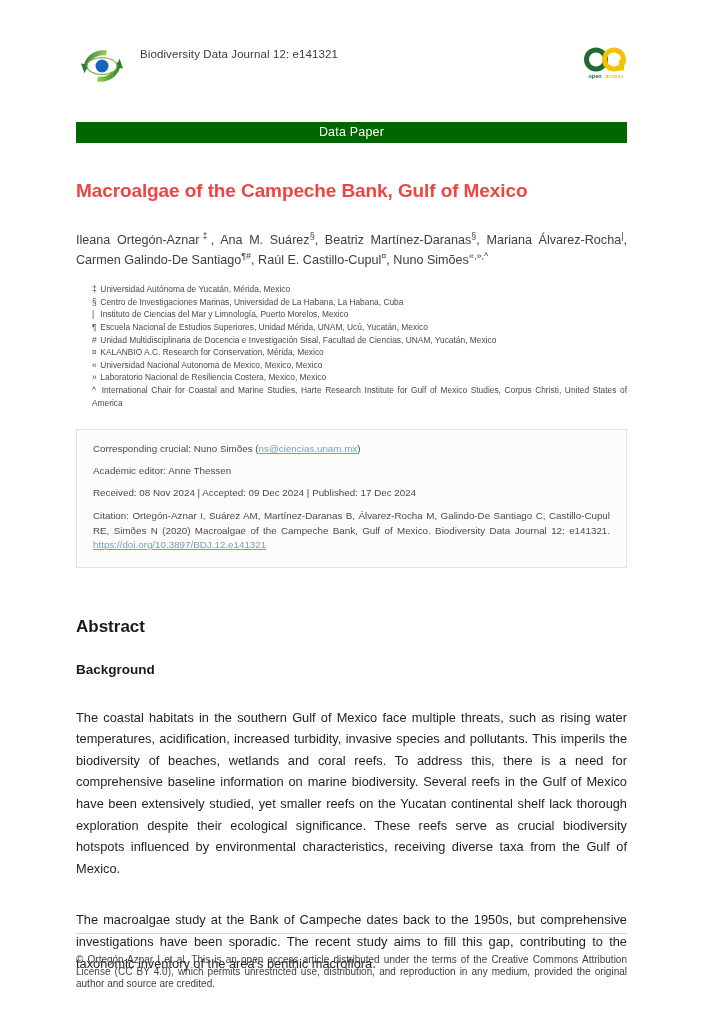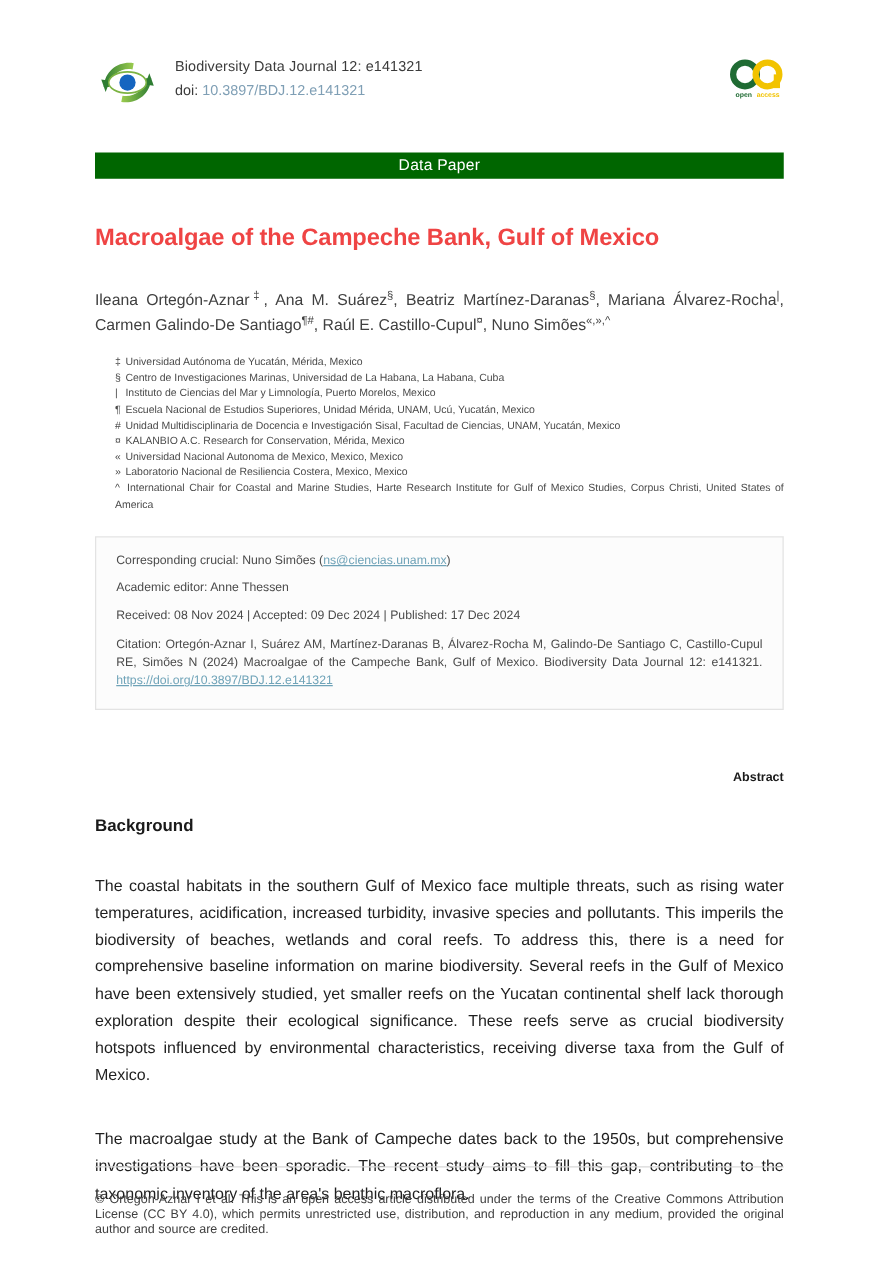--- a/index.html
+++ b/index.html
@@ -141,24 +141,23 @@
   .citation {
     text-align: justify;
     text-align-last: left;
     line-height: 14.5px;
     margin-top: 3px;
   }
 
   
   .abstract-heading {
     margin-top: 49px;
-    font-size: 10px;
+    font-size: 17px;
     font-weight: bold;
     color: #1a1a1a;
-    text-align: right;
   }
   .section-heading {
     margin-top: 25px;
     font-size: 13.5px;
     font-weight: bold;
     color: #1a1a1a;
   }
   .para {
     margin-top: 30px;
     font-size: 12.8px;
@@ -217,24 +216,20 @@
 
         <ellipse cx="52" cy="43" rx="30" ry="17" fill="#ffffff"></ellipse>
         <ellipse cx="52" cy="43" rx="30" ry="17" fill="none" stroke="#7cb342" stroke-width="2.5"></ellipse>
 
         <circle cx="52" cy="43" r="13" fill="#1565c0"></circle>
       </svg>
     </div>
 
     <div class="masthead-text">
       <div class="journal-line">Biodiversity Data Journal 12: e141321</div>
-      <div class="doi-line">
-        <span>doi:</span>
-        <a class="doi-link" href="#">10.3897/BDJ.12.e141321</a>
-      </div>
     </div>
 
     <div class="oa-badge">
       <svg viewBox="0 0 88 78" width="44" height="40" aria-hidden="true">
 
         <circle cx="26" cy="30" r="19" fill="none" stroke="#1f6b33" stroke-width="10"></circle>
 
         <circle cx="62" cy="30" r="19" fill="none" stroke="#f2c300" stroke-width="10"></circle>
         <rect x="72" y="30" width="10" height="22" fill="#f2c300"></rect>
 
@@ -297,21 +292,21 @@
     </div>
   </div>
 
   <div class="meta-box">
     <div class="meta-row">
       <span>Corresponding crucial: Nuno Simões (</span><a class="meta-link" href="#">ns@ciencias.unam.mx</a><span>)</span>
     </div>
     <div class="meta-row">Academic editor: Anne Thessen</div>
     <div class="meta-row">Received: 08 Nov 2024 | Accepted: 09 Dec 2024 | Published: 17 Dec 2024</div>
     <div class="meta-row citation">
-      <span>Citation: Ortegón-Aznar I, Suárez AM, Martínez-Daranas B, Álvarez-Rocha M, Galindo-De Santiago C, Castillo-Cupul RE, Simões N (2024) Macroalgae of the Campeche Bank, Gulf of Mexico. Biodiversity Data Journal 12: e141321. </span><a class="meta-link" href="#">https://doi.org/10.3897/BDJ.12.e141321</a>
+      <span>Citation: Ortegón-Aznar I, Suárez AM, Martínez-Daranas B, Álvarez-Rocha M, Galindo-De Santiago C, Castillo-Cupul RE, Simões N (2020) Macroalgae of the Campeche Bank, Gulf of Mexico. Biodiversity Data Journal 12: e141321. </span><a class="meta-link" href="#">https://doi.org/10.3897/BDJ.12.e141321</a>
     </div>
   </div>
 
   <h2 class="abstract-heading">Abstract</h2>
 
   <h3 class="section-heading">Background</h3>
 
   <p class="para">The coastal habitats in the southern Gulf of Mexico face multiple threats, such as rising water temperatures, acidification, increased turbidity, invasive species and pollutants. This imperils the biodiversity of beaches, wetlands and coral reefs. To address this, there is a need for comprehensive baseline information on marine biodiversity. Several reefs in the Gulf of Mexico have been extensively studied, yet smaller reefs on the Yucatan continental shelf lack thorough exploration despite their ecological significance. These reefs serve as crucial biodiversity hotspots influenced by environmental characteristics, receiving diverse taxa from the Gulf of Mexico.</p>
 
   <p class="para">The macroalgae study at the Bank of Campeche dates back to the 1950s, but comprehensive investigations have been sporadic. The recent study aims to fill this gap, contributing to the taxonomic inventory of the area's benthic macroflora.</p>

